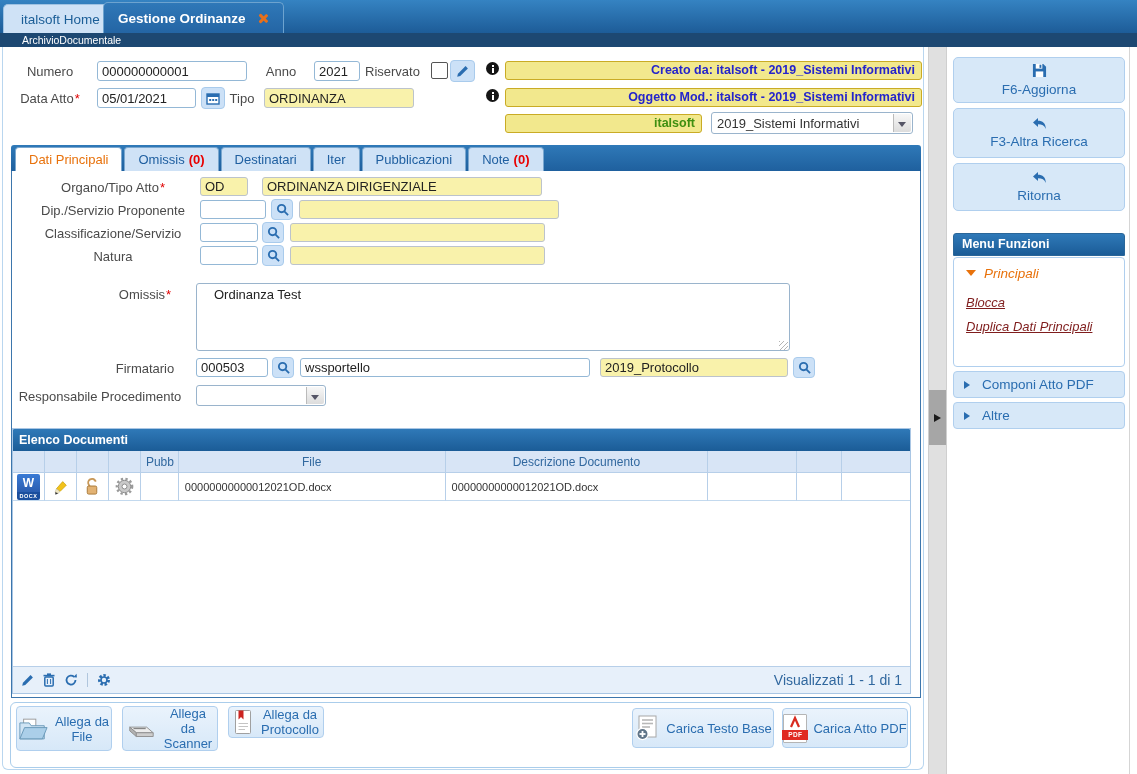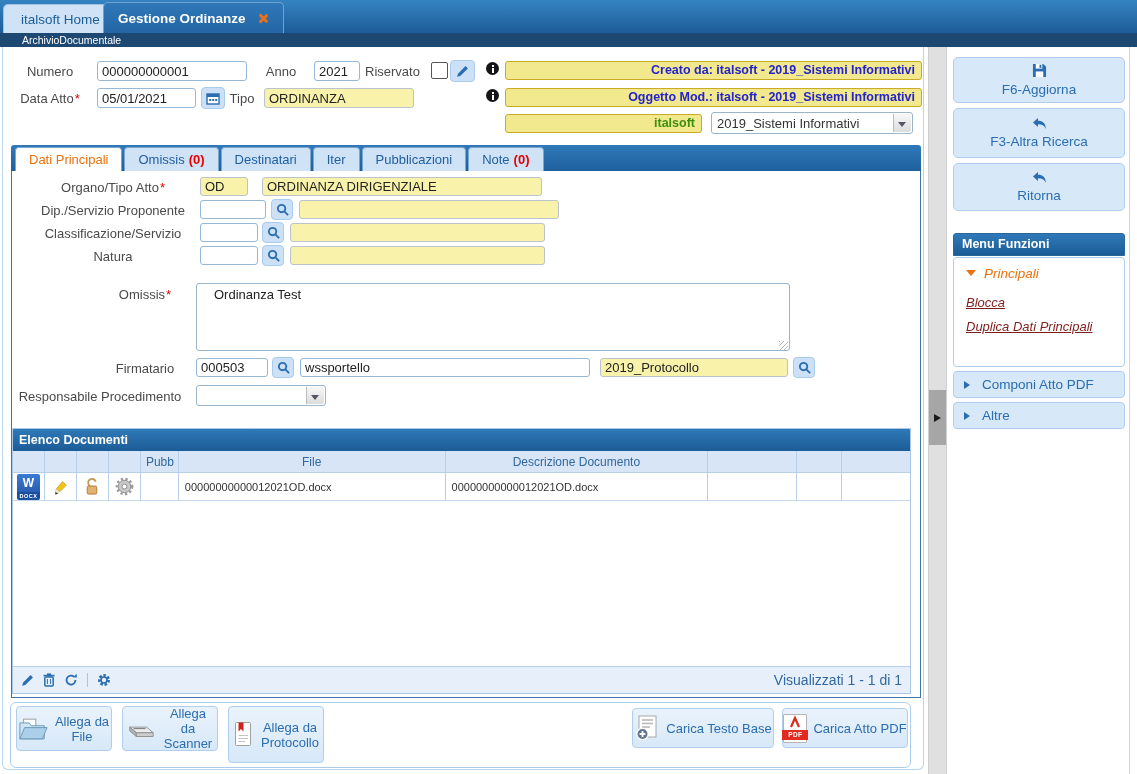--- a/index.html
+++ b/index.html
@@ -312,21 +312,21 @@
   </div>
   <div class="fbtn" style="left:122px;top:706px;width:96px;height:45px">
     <svg width="30" height="22" viewBox="0 0 32 22">
       <polygon points="4,9 22,9 29,15 11,15" fill="#ececec" stroke="#8f8f8f"></polygon>
       <polygon points="4,9 11,15 11,19 4,13" fill="#b2b2b2" stroke="#8f8f8f"></polygon>
       <polygon points="11,15 29,15 29,19 11,19" fill="#cdcdcd" stroke="#8f8f8f"></polygon>
       <line x1="8" y1="10.6" x2="21" y2="10.6" stroke="#6f6f6f"></line>
     </svg>
     <span style="width:52px">Allega da Scanner</span>
   </div>
-  <div class="fbtn" style="left:228px;top:706px;width:96px;height:57px">
+  <div class="fbtn" style="left:228px;top:706px;width:96px;height:32px">
     <svg width="22" height="27" viewBox="0 0 22 26">
       <rect x="3.5" y="1" width="15" height="23" rx="1" fill="#fff" stroke="#a0a0a0"></rect>
       <path d="M6.5 1 h5 v9 l-2.5 -2.6 L6.5 10 z" fill="#cc2420"></path>
       <line x1="6.5" y1="14" x2="16" y2="14" stroke="#c4c4c4"></line>
         <line x1="6.5" y1="17" x2="16" y2="17" stroke="#c4c4c4"></line>
         <line x1="6.5" y1="20" x2="13" y2="20" stroke="#c4c4c4"></line>
     </svg>
     <span style="width:60px">Allega da Protocollo</span>
   </div>
   <div class="fbtn" style="left:632px;top:708px;width:142px;height:40px">

